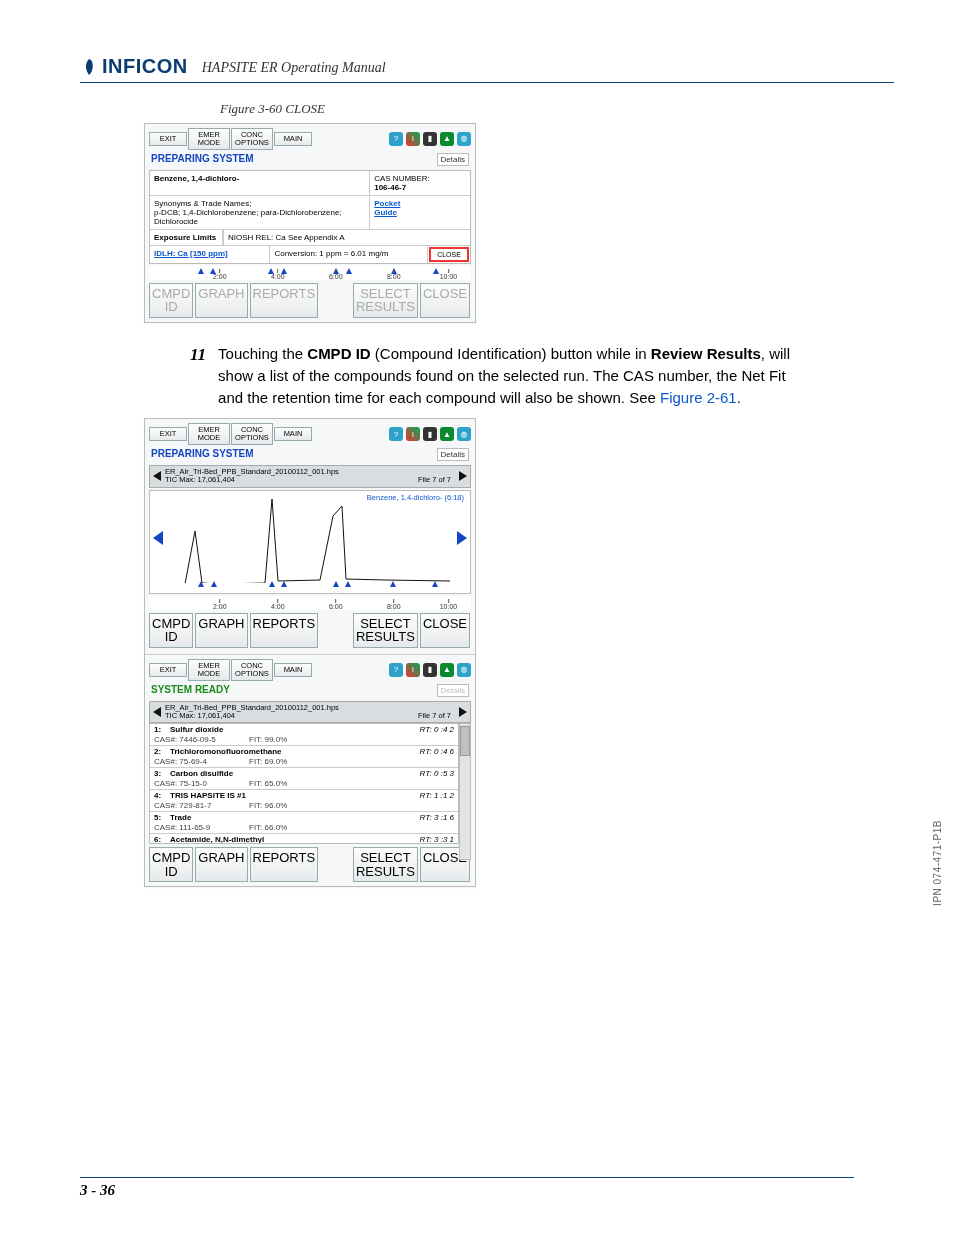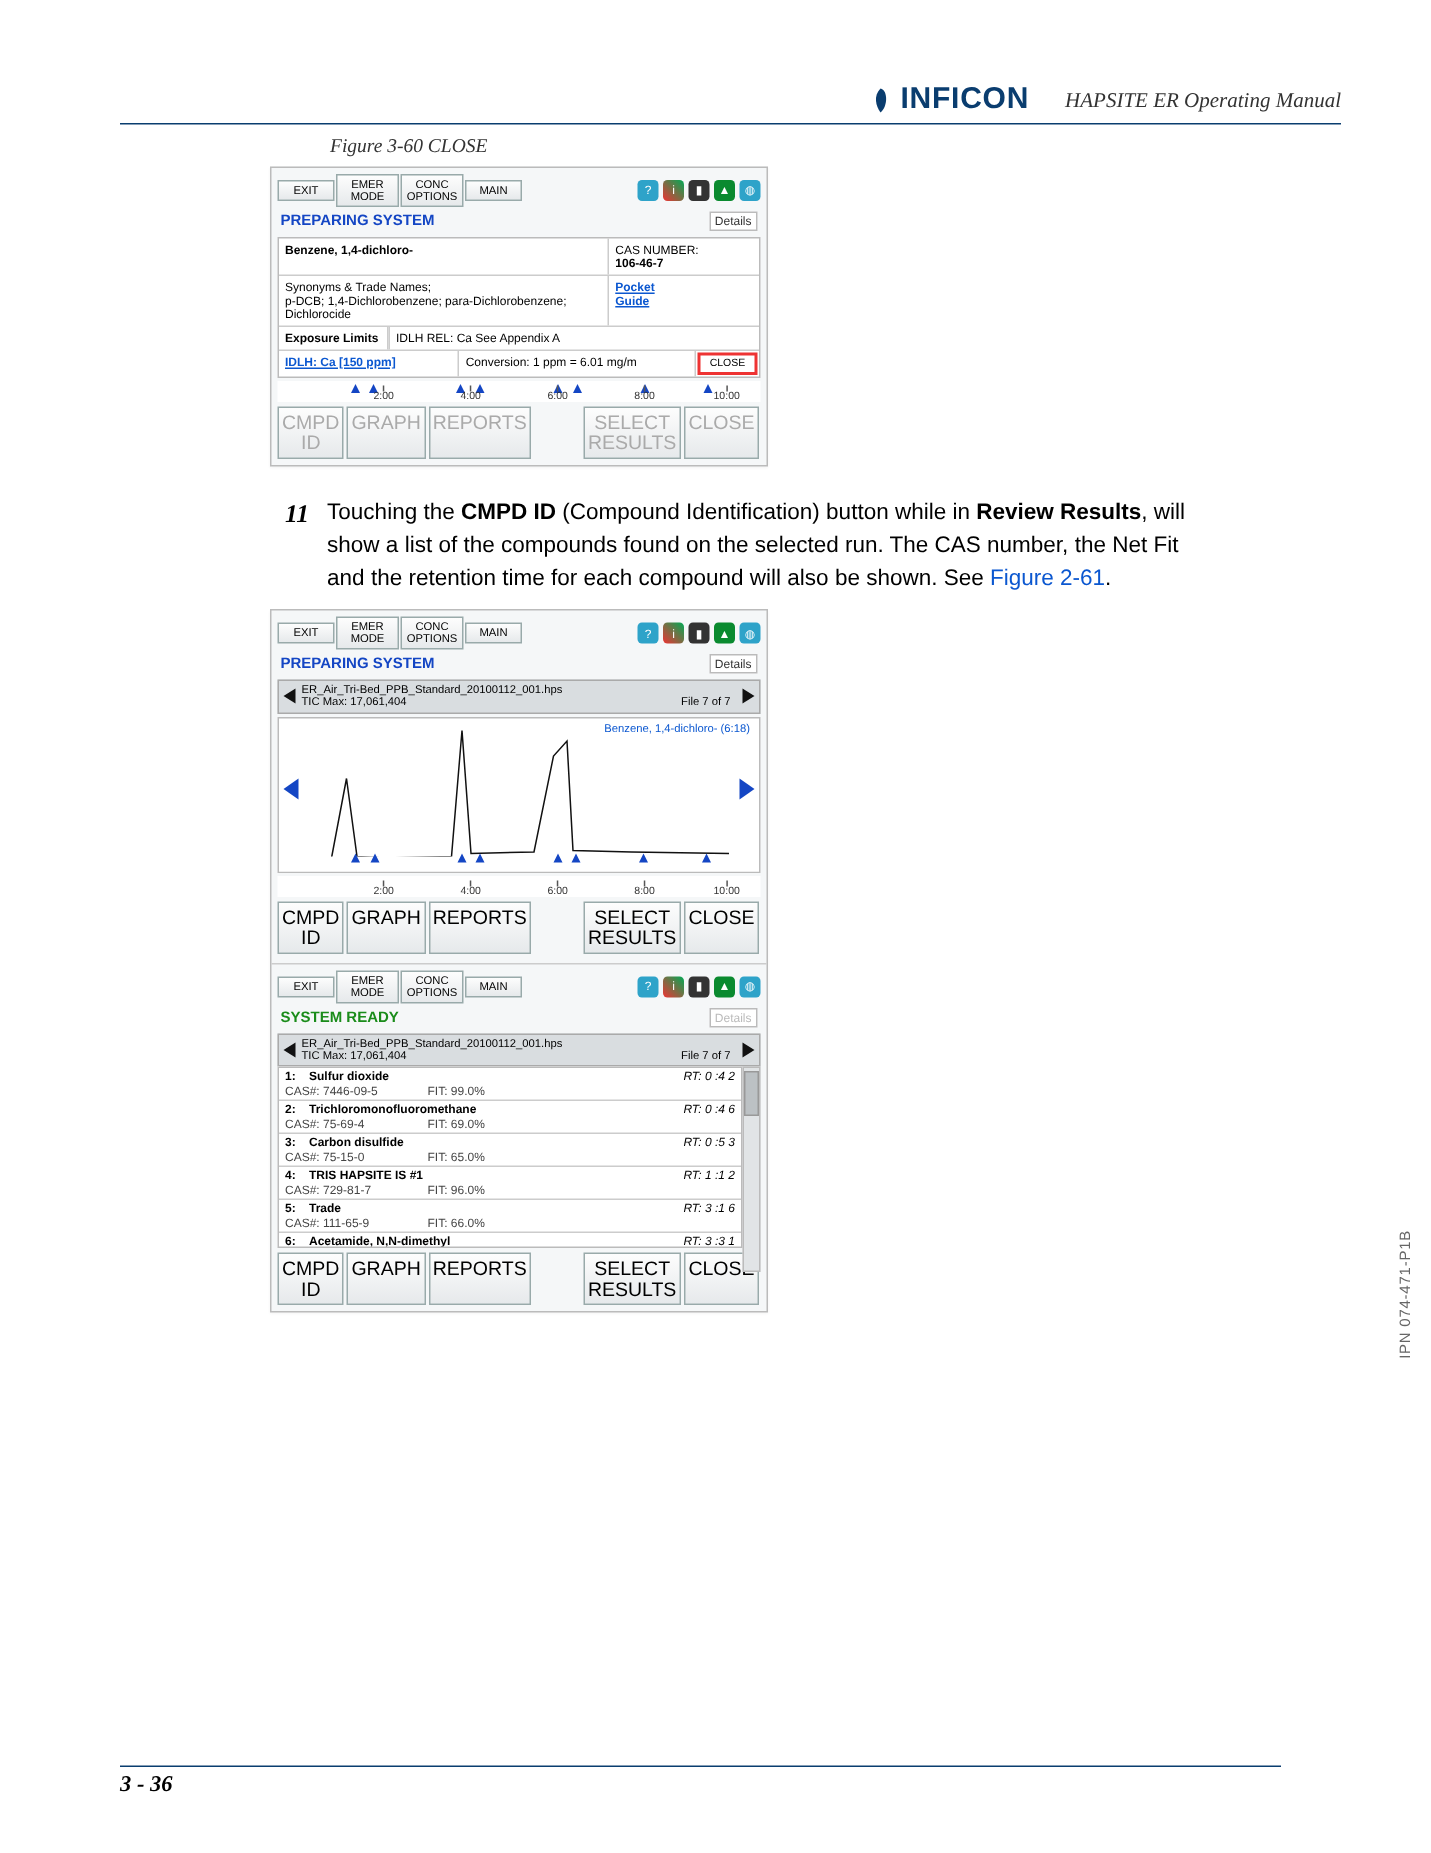--- a/index.html
+++ b/index.html
@@ -13,25 +13,24 @@
   .page {
     width: 954px;
     height: 1235px;
     position: relative;
     box-sizing: border-box;
     padding: 55px 60px 40px 80px;
   }
   .header-row {
     display: flex;
     align-items: flex-end;
-    gap: 24px;
+    gap: 14px;
     border-bottom: 1.5px solid #0a3d6f;
     padding-bottom: 4px;
-    margin-bottom: 6px;
-    justify-content: flex-end;
+    margin-bottom: 18px;
   }
   .brand {
     display: flex;
     align-items: center;
     gap: 4px;
     font-weight: 700;
     font-size: 20px;
     color: #0a3d6f;
     letter-spacing: 0.5px;
   }
@@ -45,21 +44,21 @@
   }
   .figcap {
     font-family: Georgia, 'Times New Roman', serif;
     font-style: italic;
     font-size: 13px;
     color: #333;
     margin: 6px 0 6px 140px;
   }
   .screenshot {
     width: 330px;
-    margin-left: 100px;
+    margin-left: 64px;
     border: 1px solid #bbb;
     background: #f5f7f8;
     box-shadow: 0 1px 2px rgba(0,0,0,0.05);
     font-size: 8px;
     position: relative;
   }
   .ss-topbar {
     display: flex;
     align-items: center;
     gap: 0;
@@ -221,21 +220,21 @@
         <div class="cell" style="flex:2.3">
           <span>Synonyms &amp; Trade Names;</span><br>
           <span>p-DCB; 1,4-Dichlorobenzene; para-Dichlorobenzene; Dichlorocide</span>
         </div>
         <div class="cell link" style="flex:1">
           <span><span>Pocket</span><br><span>Guide</span></span>
         </div>
       </div>
       <div class="panel-row">
         <div class="cell b" style="flex:0 0 64px;border-right:1px solid #ccc" rowspan="2">Exposure Limits</div>
-        <div class="cell" style="flex:1">IDLH REL: Ca See Appendix A</div>
+        <div class="cell" style="flex:1">NIOSH REL: Ca See Appendix A</div>
       </div>
       <div class="panel-row">
         <div class="cell link" style="flex:1.2">IDLH: Ca [150 ppm]</div>
         <div class="cell" style="flex:1.6">Conversion: 1 ppm = 6.01 mg/m</div>
         <div class="cell" style="flex:0 0 40px;padding:1px">
           <div class="close-pill">CLOSE</div>
         </div>
       </div>
     </div>
     <div class="timeline">

